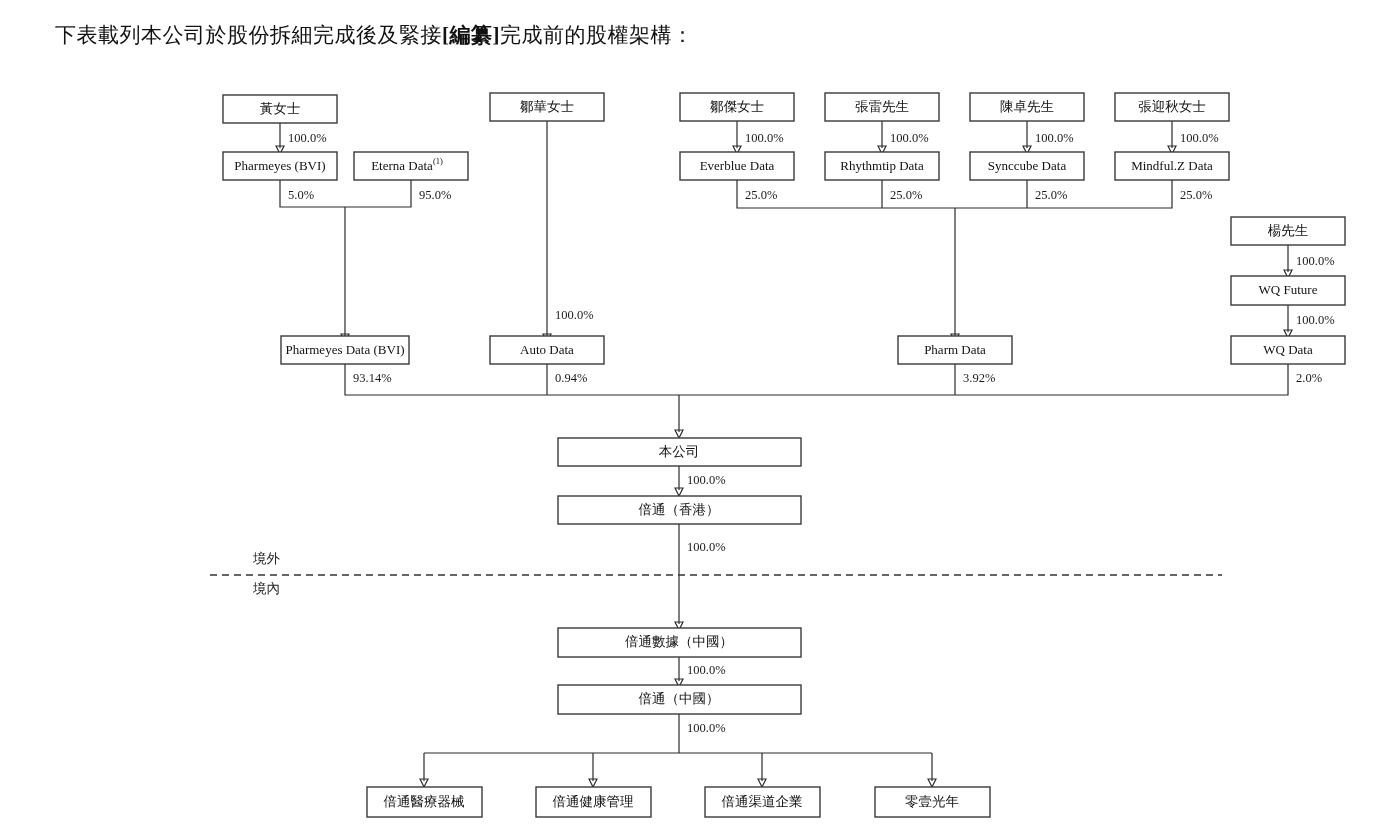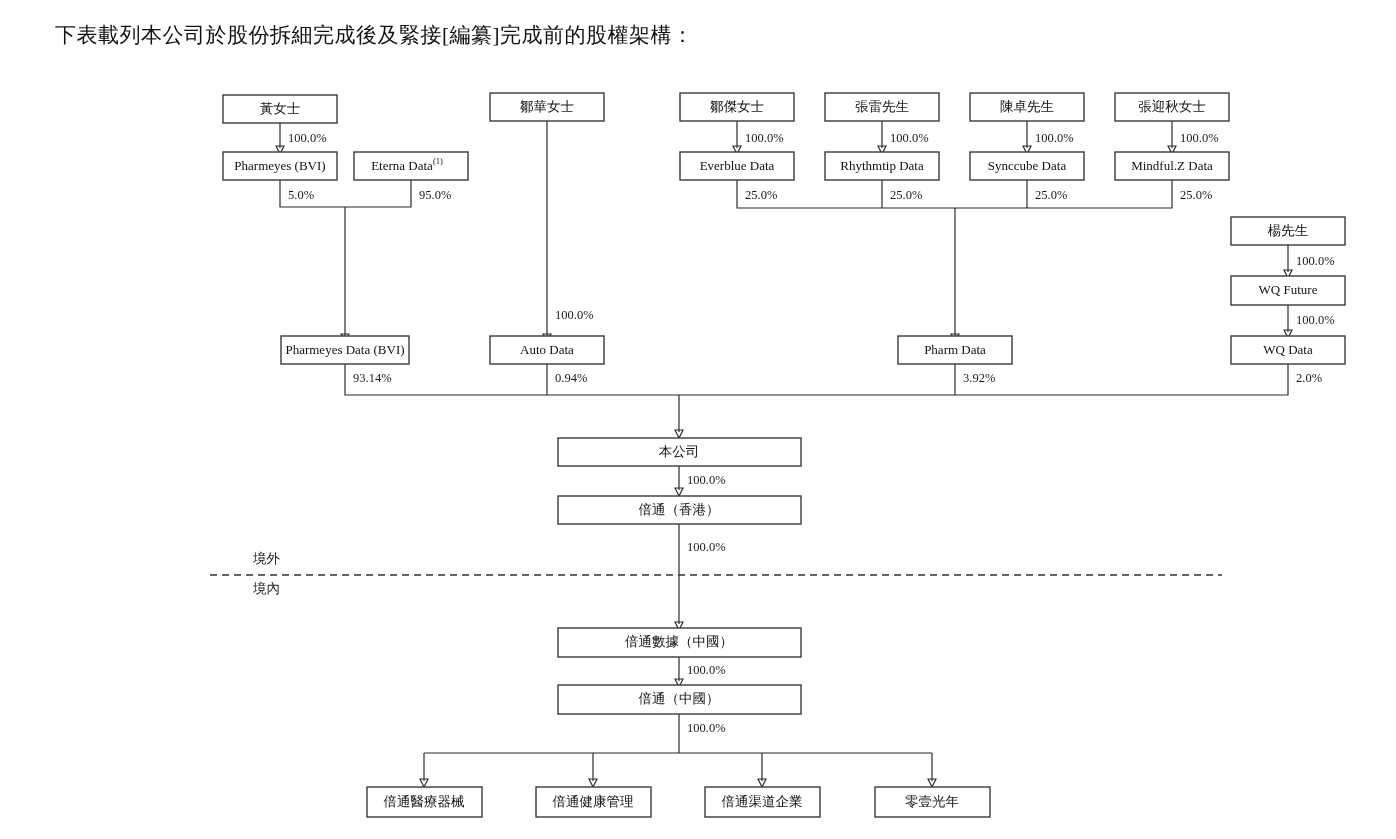--- a/index.html
+++ b/index.html
@@ -19,21 +19,21 @@
     position: absolute;
     left: 55px;
     top: 22px;
     font-size: 21px;
     line-height: 1.3;
     letter-spacing: 0.5px;
     color: #111111;
     white-space: nowrap;
   }
   #title .bracketed {
-    font-weight: normal;
+    font-weight: bold;
   }
   #diagram {
     position: absolute;
     left: 0;
     top: 0;
   }
   .box rect {
     fill: #ffffff;
     stroke: #3a3a3a;
     stroke-width: 1.4;

